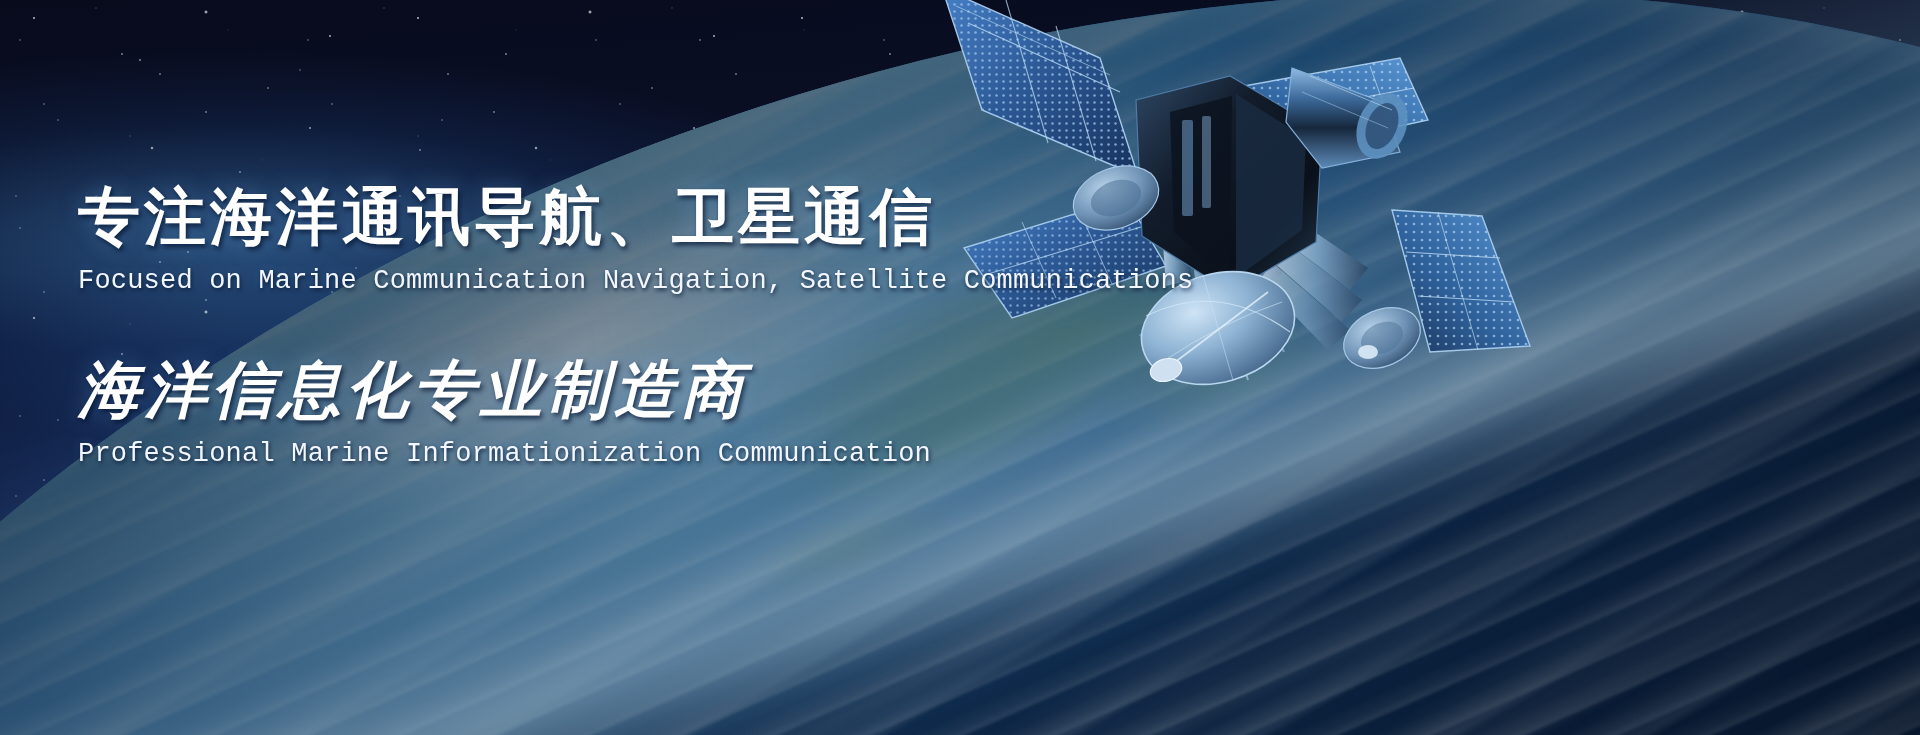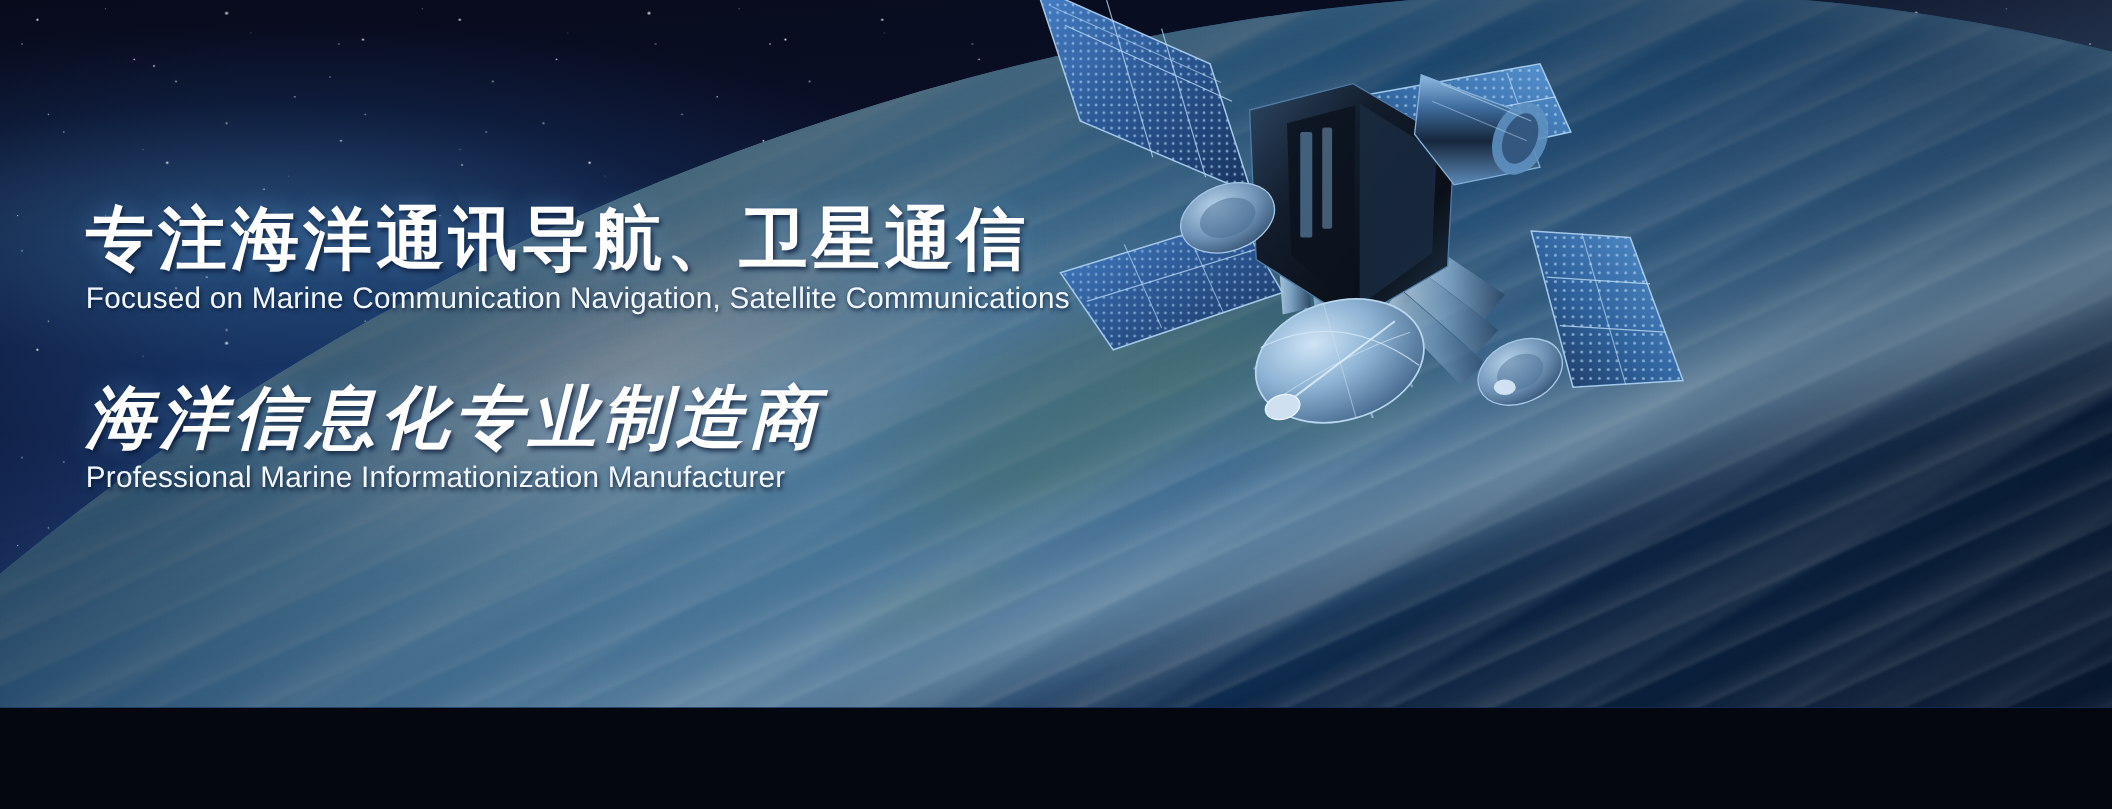--- a/index.html
+++ b/index.html
@@ -6,23 +6,23 @@
   * { margin:0; padding:0; box-sizing:border-box; }
   html,body{ background:#05070f; }
   body{
     font-family:"Liberation Sans", sans-serif;
     width:1920px; height:735px;
     overflow:hidden;
   }
 
   .banner{
     position:relative;
-    width:1920px; height:643px;
+    width:1920px; height:735px;
     overflow:hidden;
-    background:#3b82f6;
+    background:#0c4a6e;
   }
 
   
   .space-base{
     position:absolute; inset:0;
     background:
       radial-gradient(ellipse 1100px 640px at 20% 74%, rgba(40,96,168,0.55) 0%, rgba(18,38,84,0.25) 48%, rgba(0,0,0,0) 72%),
       radial-gradient(ellipse 1500px 900px at 86% 96%, rgba(28,62,130,0.55) 0%, rgba(10,22,56,0.22) 52%, rgba(0,0,0,0) 78%),
       linear-gradient(176deg, #080b1c 0%, #0a0f26 24%, #0d1634 48%, #111d46 70%, #132454 100%);
   }
@@ -232,22 +232,22 @@
     font-size:62px;
     line-height:1.0;
     letter-spacing:4px;
     color:#ffffff;
     white-space:nowrap;
     text-shadow:
       2px 3px 5px rgba(0,16,44,.75),
       0 0 22px rgba(120,190,255,.35);
   }
   .subline{
-    margin-top:8px;
-    font-family:Liberation Sans, sans-serif;
+    margin-top:18px;
+    font-family:Liberation Mono, monospace;
     font-weight:400;
     font-size:27px;
     line-height:1.12;
     letter-spacing:.2px;
     color:#f2f7ff;
     white-space:nowrap;
     text-shadow:
       1px 2px 4px rgba(0,14,38,.85),
       0 0 10px rgba(90,160,230,.30);
   }
@@ -421,18 +421,18 @@
 
   <div class="copy">
 
     <div class="text-block">
       <div class="headline">专注海洋通讯导航、卫星通信</div>
       <div class="subline">Focused on Marine Communication Navigation, Satellite Communications</div>
     </div>
 
     <div class="text-block block-2">
       <div class="headline">海洋信息化专业制造商</div>
-      <div class="subline">Professional Marine Informationization Manufacturer</div>
+      <div class="subline">Professional Marine Informationization Communication</div>
     </div>
 
   </div>
 
 </div>
 
 </body></html>

